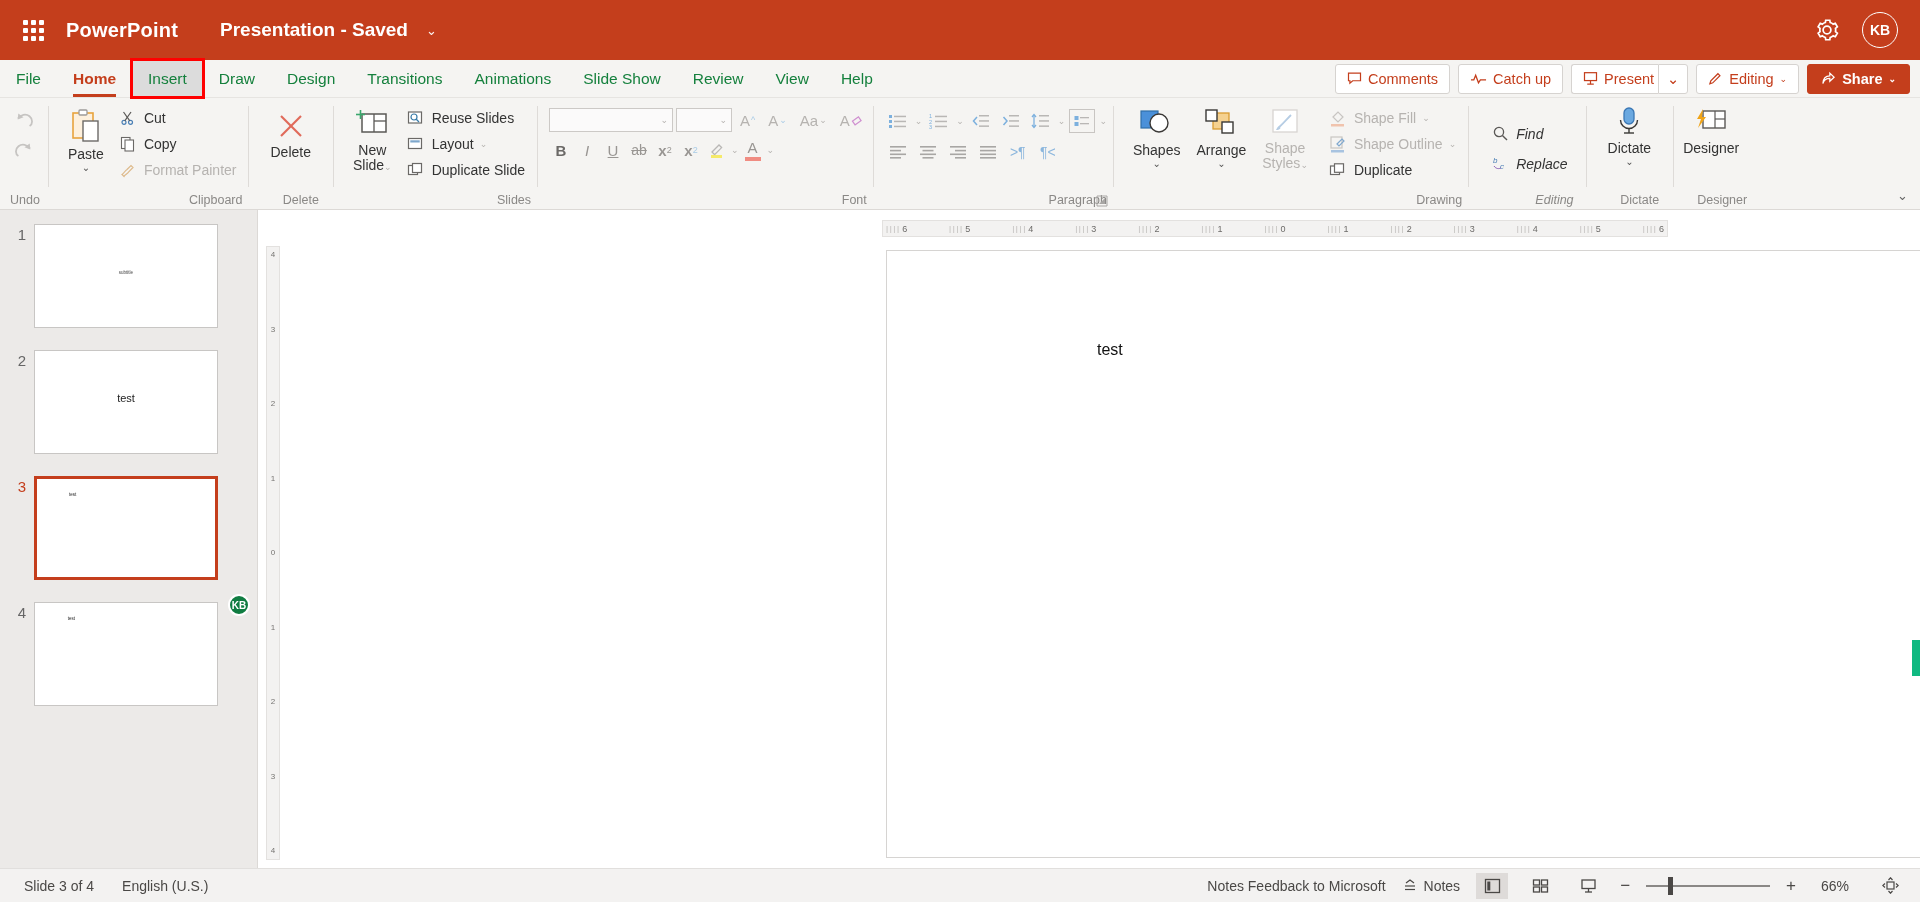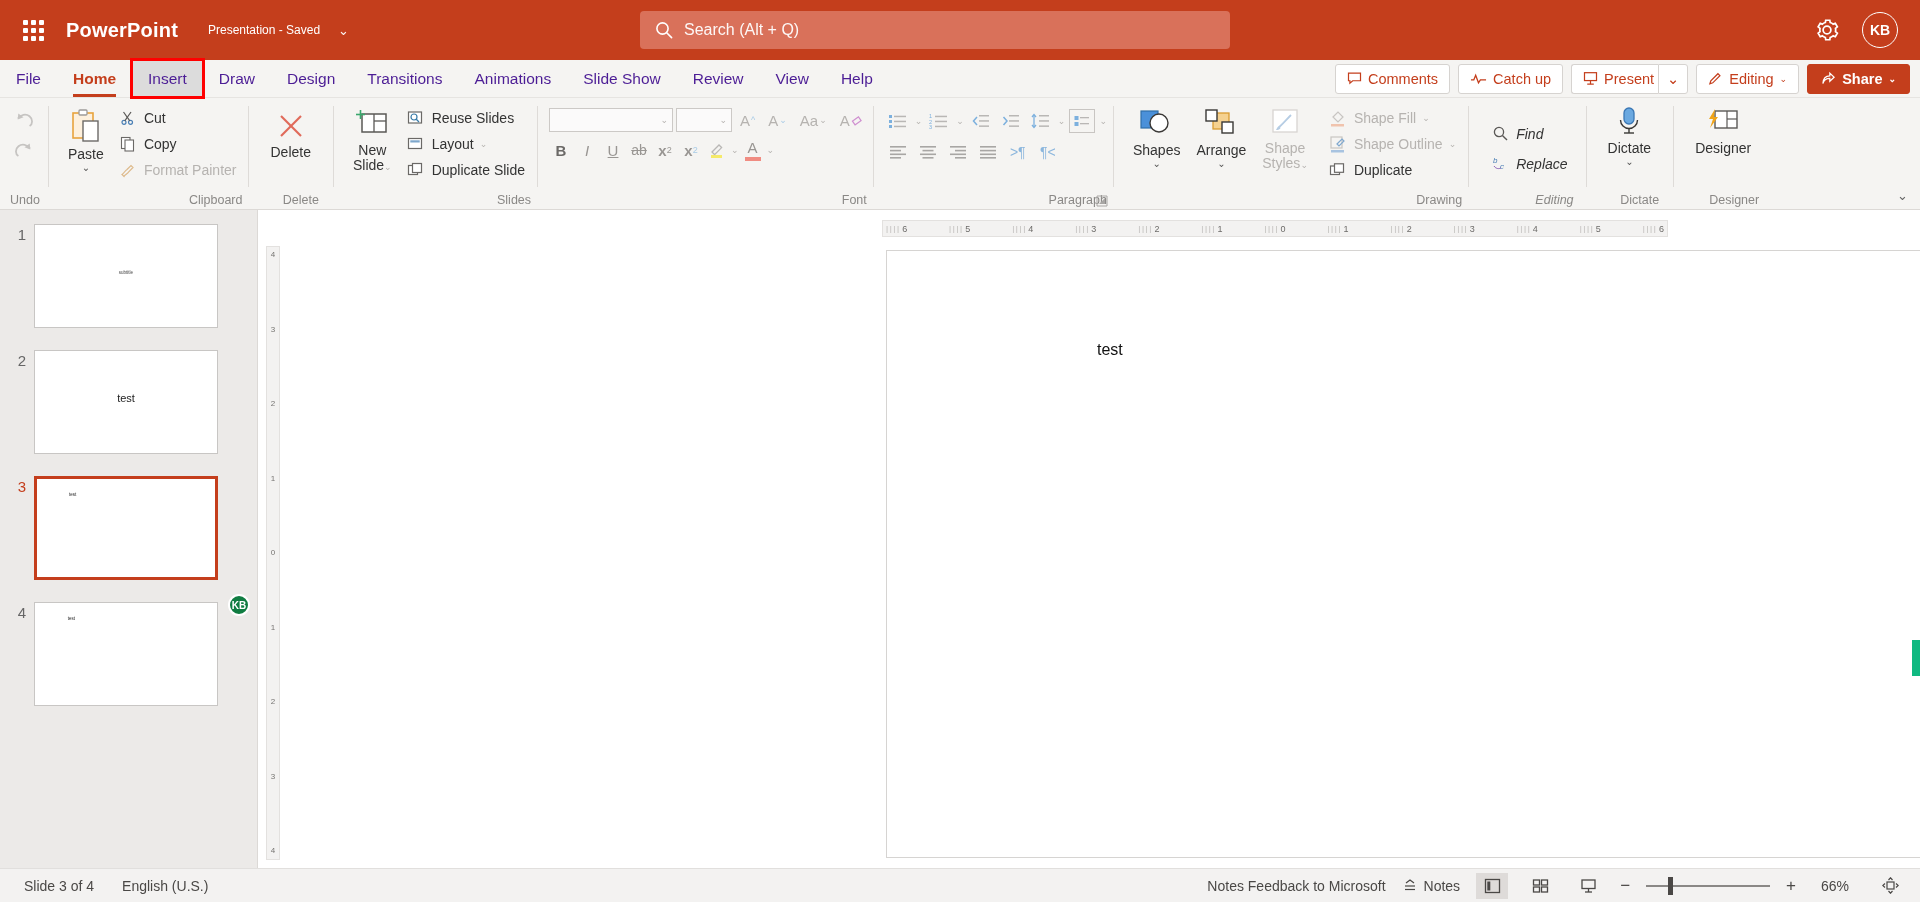--- a/index.html
+++ b/index.html
@@ -12,21 +12,21 @@
 
   
   .titlebar {
     height: 60px; background: #c43e1c; display: flex; align-items: center;
     flex: 0 0 60px; color: #fff; position: relative;
   }
   .waffle { width: 46px; margin-left: 10px; display: flex; justify-content: center; cursor: pointer; }
   .waffle-grid { display: grid; grid-template-columns: repeat(3, 5px); grid-gap: 3px; }
   .waffle-grid i { width: 5px; height: 5px; background: #fff; border-radius: 1px; display: block; }
   .brand { font-size: 20px; font-weight: bold; margin-left: 10px; letter-spacing: .2px; }
-  .docname { font-size: 12px; margin-left: 30px; font-weight: 400; }
+  .docname { font-size: 19px; margin-left: 42px; font-weight: 700; }
   .title-caret { margin-left: 18px; font-size: 13px; opacity: .95; cursor: pointer; }
   .searchbox {
     position: absolute; left: 640px; width: 590px; height: 38px;
     background: #d9715a; border-radius: 4px; display: flex; align-items: center;
     padding: 0 14px; cursor: text;
   }
   .searchbox .sicon { width: 20px; height: 20px; margin-right: 10px; flex: 0 0 20px; }
   .searchbox input {
     background: transparent; border: 0; outline: 0; color: #fff;
     font-size: 16px; font-family: inherit; width: 100%;
@@ -39,21 +39,21 @@
     display: flex; align-items: center; justify-content: center;
     font-size: 14px; font-weight: 600; cursor: pointer;
   }
 
   
   .tabrow {
     height: 38px; flex: 0 0 38px; background: #f5f4f2; display: flex; align-items: stretch;
     position: relative; border-bottom: 1px solid #e6e4e1;
   }
   .tab {
-    padding: 0 16px; display: flex; align-items: center; font-size: 15.5px; color: #4c1d95;
+    padding: 0 16px; display: flex; align-items: center; font-size: 15.5px; color: #15803d;
     cursor: pointer; position: relative; white-space: nowrap;
   }
   .tab.active { color: #c43e1c; font-weight: 600; }
   .tab.active::after {
     content: ""; position: absolute; left: 16px; right: 16px; bottom: 0;
     height: 3px; background: #c43e1c;
   }
   .tab.boxed { background: #dcdcdc; outline: 3px solid #ff0000; outline-offset: -1px; z-index: 5; }
   .tabrow-right { margin-left: auto; display: flex; align-items: center; gap: 8px; padding-right: 10px; }
   .rbtn {
@@ -211,27 +211,20 @@
           <i></i>
           <i></i>
           <i></i>
           <i></i>
         </div>
     </div>
     <div class="brand">PowerPoint</div>
     <div class="docname">Presentation  -  Saved</div>
     <div class="title-caret">⌄</div>
 
-    <div class="searchbox">
-      <svg class="sicon" viewBox="0 0 20 20">
-        <circle cx="8.5" cy="8.5" r="5.6" fill="none" stroke="#fff" stroke-width="1.6"></circle>
-        <line x1="12.7" y1="12.7" x2="17.6" y2="17.6" stroke="#fff" stroke-width="1.6" stroke-linecap="round"></line>
-      </svg>
-      <input type="text" placeholder="Search (Alt + Q)" style="">
-    </div>
 
     <div class="tb-right">
       <svg class="gear" viewBox="0 0 24 24">
         <path fill="none" stroke="#fff" stroke-width="1.6" d="M12 8.4a3.6 3.6 0 1 0 0 7.2 3.6 3.6 0 0 0 0-7.2zM20 12c0-.6-.05-1.1-.15-1.6l1.7-1.3-1.9-3.3-2 .8c-.8-.7-1.7-1.2-2.7-1.5L14.6 3h-3.8l-.35 2.1c-1 .3-1.9.8-2.7 1.5l-2-.8-1.9 3.3 1.7 1.3c-.1.5-.15 1-.15 1.6s.05 1.1.15 1.6l-1.7 1.3 1.9 3.3 2-.8c.8.7 1.7 1.2 2.7 1.5L10.8 21h3.8l.35-2.1c1-.3 1.9-.8 2.7-1.5l2 .8 1.9-3.3-1.7-1.3c.1-.5.15-1 .15-1.6z"></path>
       </svg>
       <div class="avatar">KB</div>
     </div>
   </div>
 
   <div class="tabrow">
@@ -682,21 +675,21 @@
             <line x1="15" y1="22.5" x2="15" y2="27" stroke="#3a3836" stroke-width="1.4"></line>
             <line x1="10" y1="27" x2="20" y2="27" stroke="#3a3836" stroke-width="1.4"></line>
           </svg>
           <span class="lbl">Dictate</span>
           <span class="cv">⌄</span>
         </div>
       </div>
       <div class="grp-label">Dictate</div>
     </div>
 
-    <div class="grp" style="padding:4px 14px 0 14px;">
+    <div class="grp" style="padding:4px 14px 0 2px;">
       <div class="grp-body" style="justify-content:center;">
         <div class="bigbtn" style="padding-top:6px;">
           <svg width="34" height="30" viewBox="0 0 34 30">
             <rect x="9" y="3" width="22" height="17" fill="#fff" stroke="#5a5856" stroke-width="1.4"></rect>
             <line x1="21" y1="3" x2="21" y2="20" stroke="#5a5856" stroke-width="1.2"></line>
             <line x1="21" y1="11" x2="31" y2="11" stroke="#5a5856" stroke-width="1.2"></line>
             <path fill="#f0a418" d="M9 1l-6 10h4l-3 9 8-11H8z"></path>
           </svg>
           <span class="lbl">Designer</span>
         </div>

